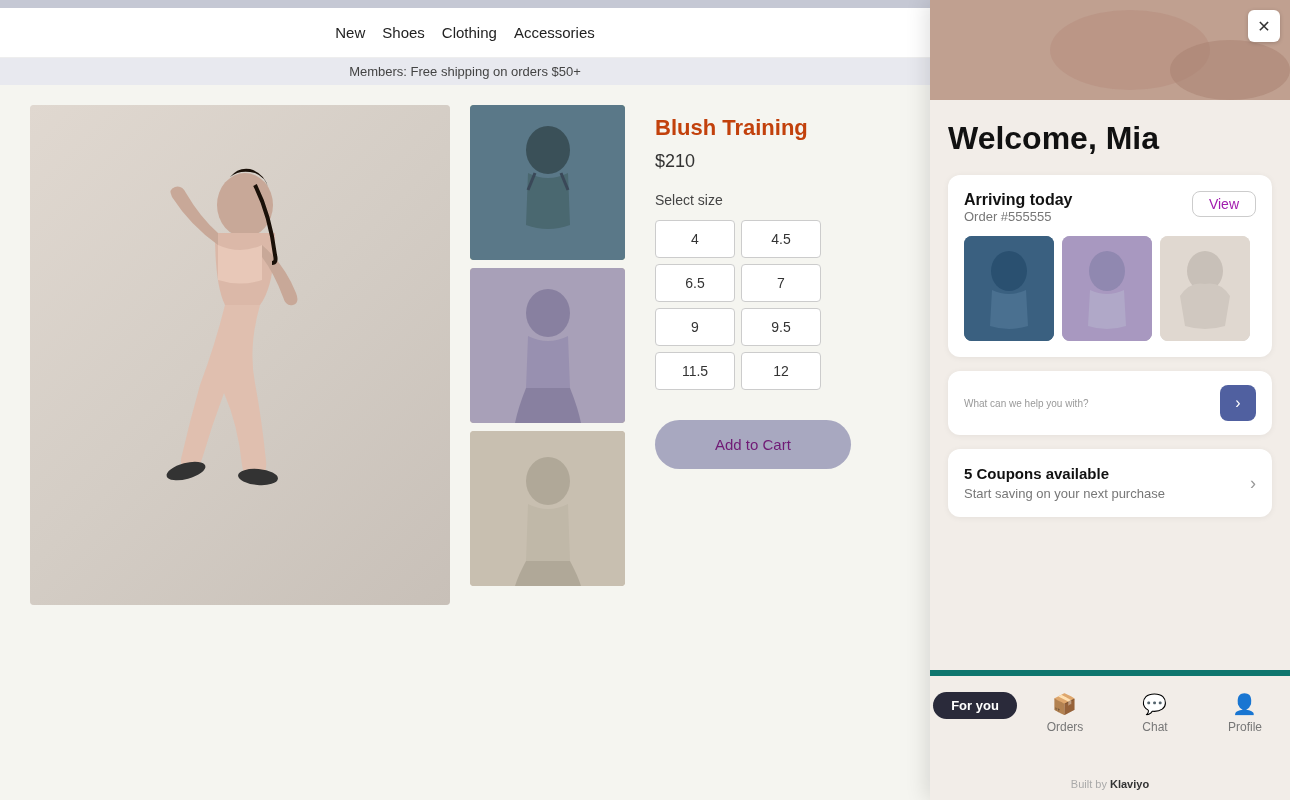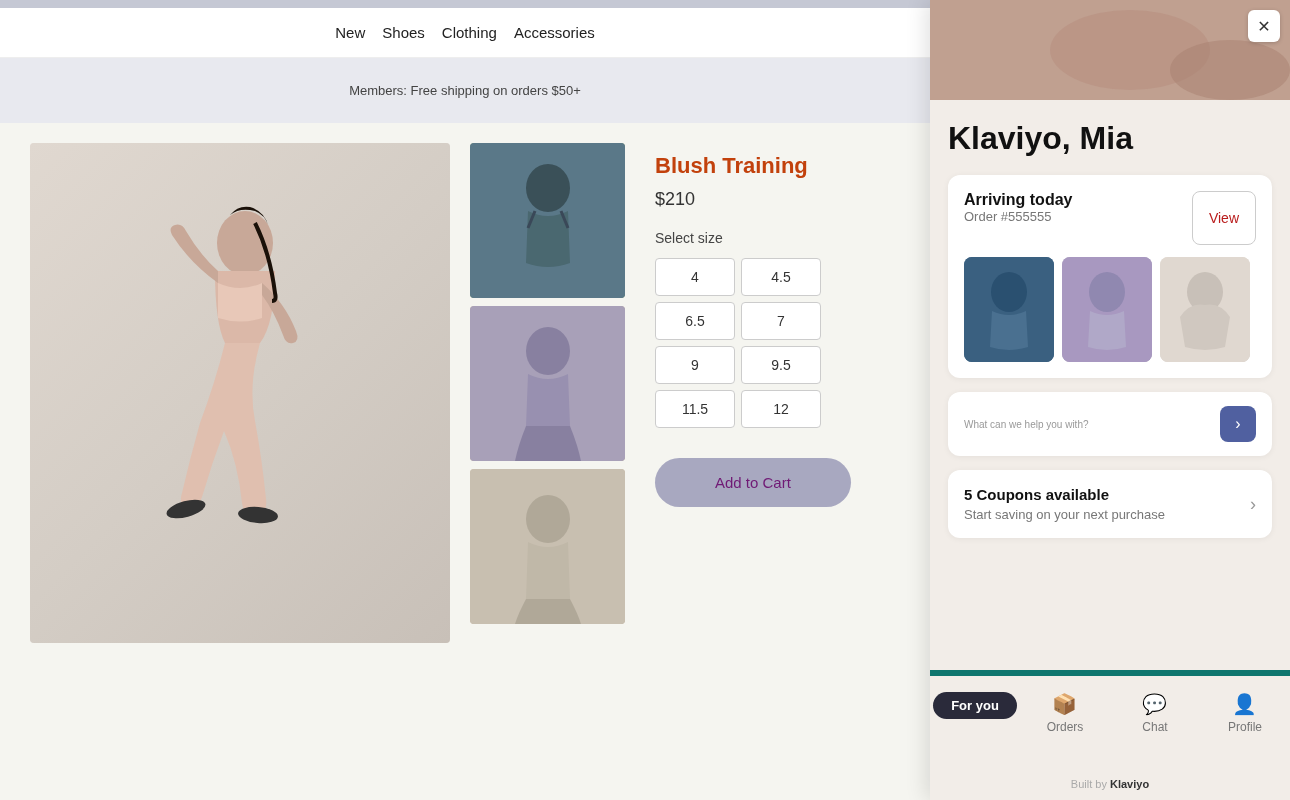--- a/index.html
+++ b/index.html
@@ -40,21 +40,21 @@
     .nav a {
       text-decoration: none;
       color: #222;
       font-size: 15px;
       font-weight: 500;
     }
 
     .promo-bar {
       background: #e8e9ef;
       text-align: center;
-      padding: 25px;
+      padding: 6px;
       font-size: 13px;
       color: #444;
     }
 
     .product-area {
       display: flex;
       padding: 20px 30px;
       gap: 20px;
     }
 
@@ -229,24 +229,24 @@
 
     .order-num {
       font-size: 13px;
       color: #777;
     }
 
     .view-btn {
       background: #fff;
       border: 1.5px solid #ccc;
       border-radius: 8px;
-      padding: 18px 16px;
+      padding: 4px 16px;
       font-size: 14px;
       cursor: pointer;
-      color: #b91c1c;
+      color: #a21caf;
       font-weight: 500;
     }
 
     .order-images {
       display: flex;
       gap: 8px;
     }
 
     .order-img {
       width: 90px;
@@ -500,21 +500,21 @@
         <ellipse cx="200" cy="50" rx="80" ry="40" fill="#b89080" opacity="0.6"></ellipse>
         <ellipse cx="300" cy="70" rx="60" ry="30" fill="#a88070" opacity="0.5"></ellipse>
       </svg>
     </div>
     <button class="close-btn">
       <span>✕</span>
     </button>
   </div>
 
   <div class="panel-content">
-    <div class="welcome-title">Klaviyo, Mia</div>
+    <div class="welcome-title">Welcome, Mia</div>
 
     <div class="order-card">
       <div class="order-card-header">
         <div>
           <div class="arriving-title">Arriving today</div>
           <div class="order-num">Order #555555</div>
         </div>
         <button class="view-btn">View</button>
       </div>
       <div class="order-images">

